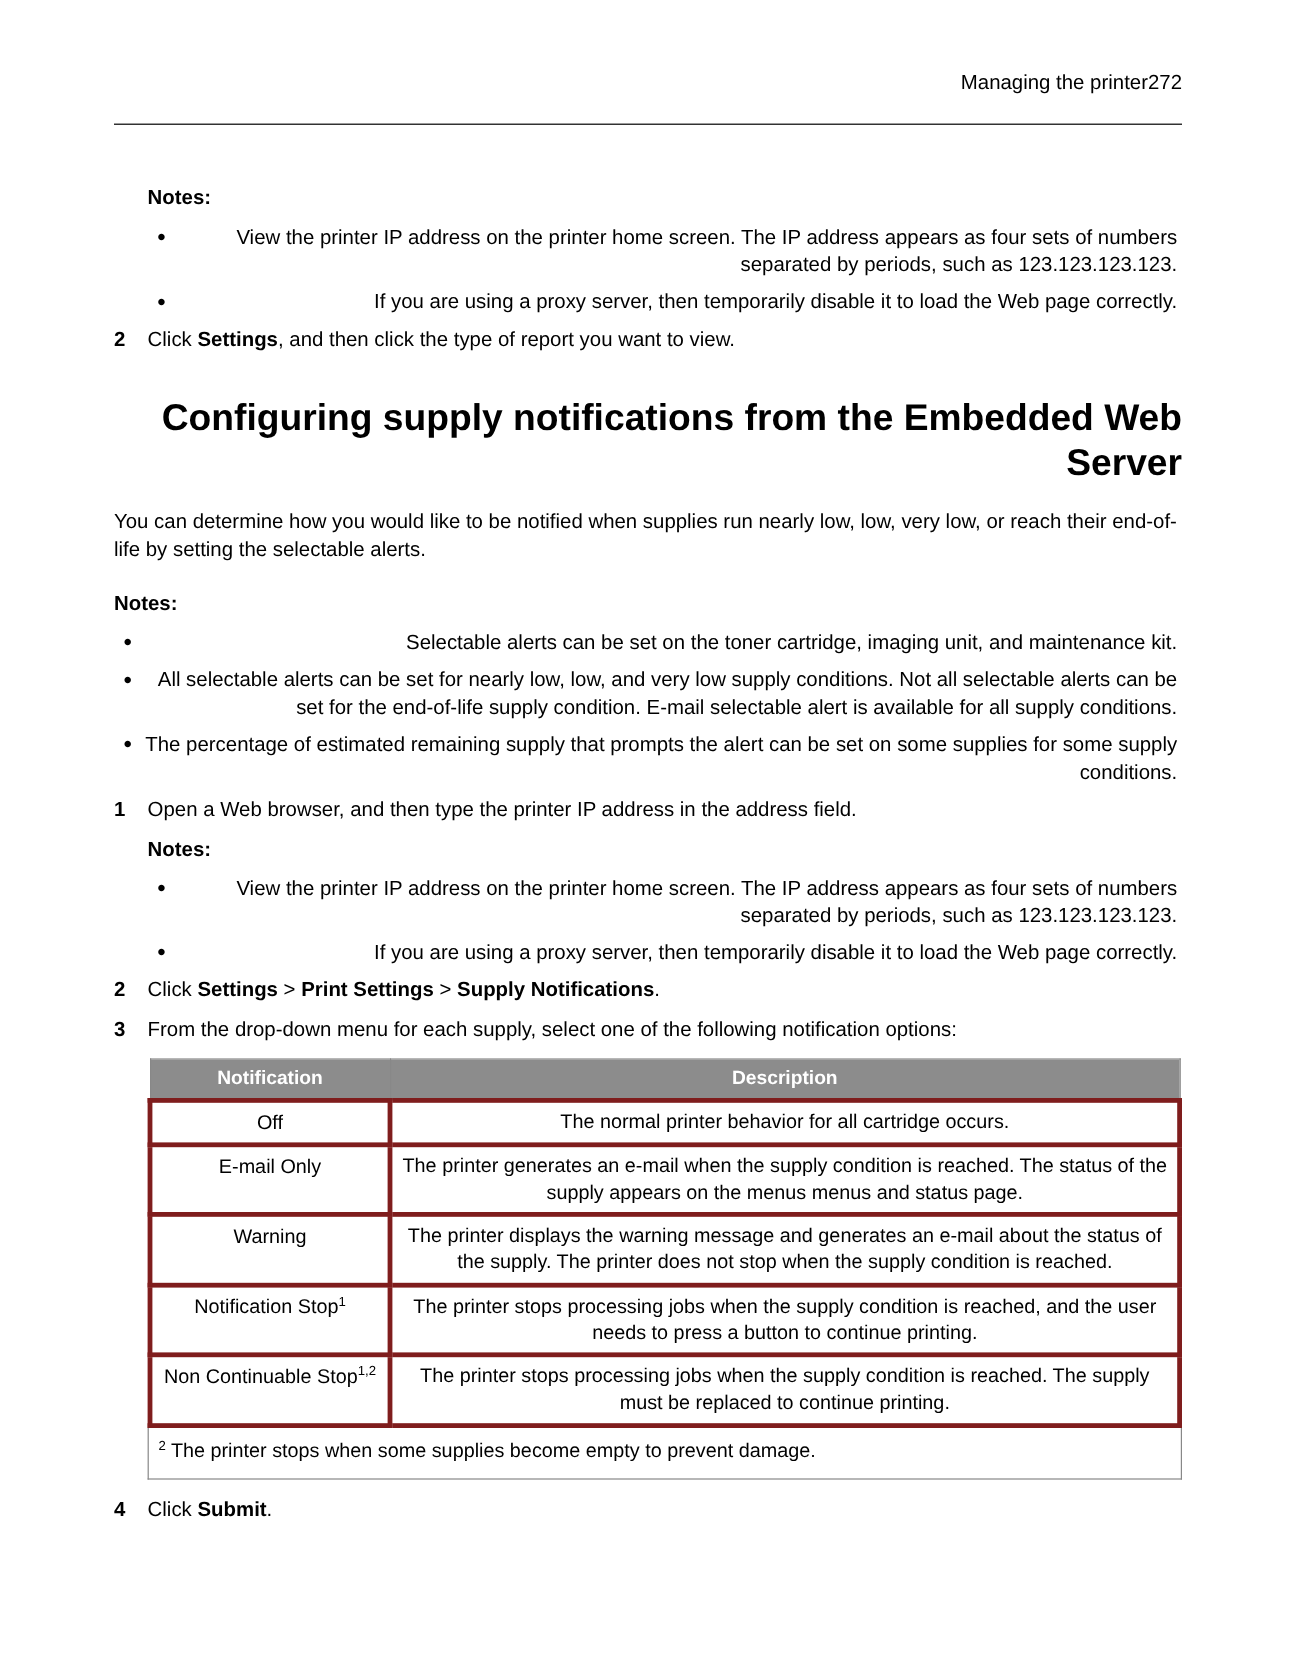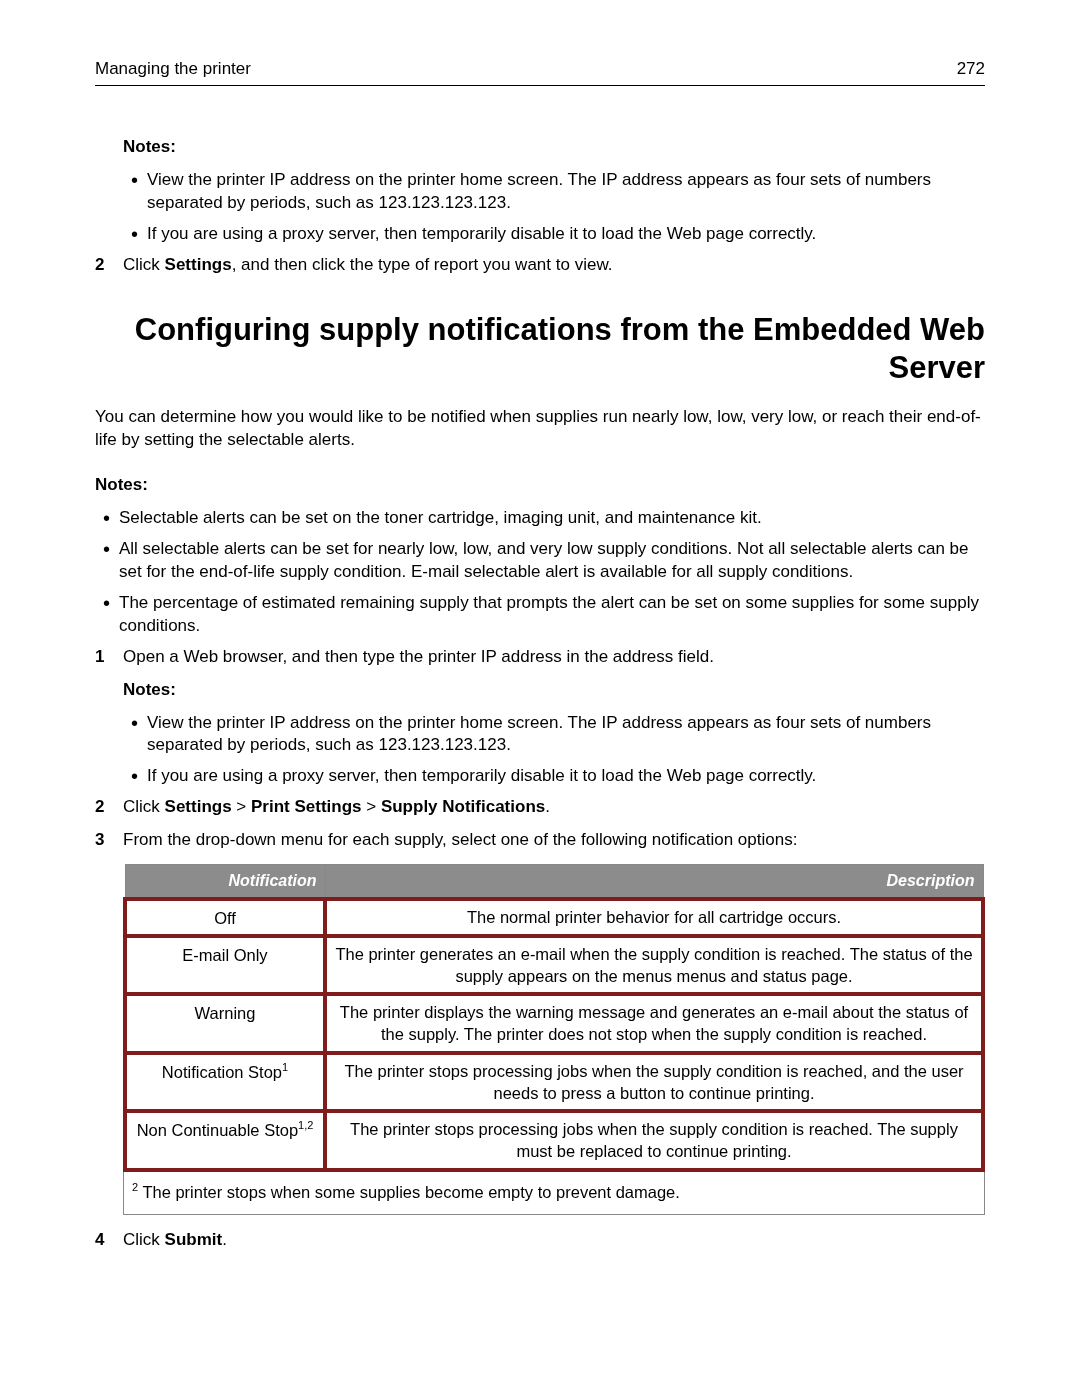--- a/index.html
+++ b/index.html
@@ -9,23 +9,23 @@
     color: #000;
     background: #fff;
     width: 1080px;
     height: 1397px;
     position: relative;
     padding: 58px 95px 0 95px;
     line-height: 1.35;
   }
   .page-header {
     display: flex;
-    justify-content: space-between;
+    justify-content: flex-end;
     border-bottom: 1.5px solid #000;
-    padding-bottom: 4px;
+    padding-bottom: 22px;
     margin-bottom: 50px;
     font-size: 17px;
   }
   .notes-label {
     font-weight: 700;
     margin-bottom: 10px;
   }
   .ol-item {
     display: flex;
     margin-bottom: 10px;
@@ -38,20 +38,21 @@
   .ol-body { flex: 1; }
   ul.bullets {
     list-style: none;
     padding-left: 24px;
     margin-bottom: 8px;
   }
   ul.bullets li {
     position: relative;
     margin-bottom: 8px;
     padding-right: 4px;
+    text-align: right;
   }
   ul.bullets li::before {
     content: "•";
     position: absolute;
     left: -16px;
     font-size: 20px;
     line-height: 1.1;
   }
   h1.section-title {
     font-size: 31px;
@@ -67,26 +68,25 @@
   table.notif {
     width: 100%;
     border-collapse: collapse;
     margin-top: 12px;
     margin-left: 28px;
     width: calc(100% - 28px);
   }
   table.notif th {
     background: #8c8c8c;
     color: #fff;
-    text-align: right;
+    text-align: center;
     font-weight: 700;
     padding: 5px 8px;
     border: 1px solid #888;
     font-size: 16px;
-    font-style: italic;
   }
   table.notif td {
     border: 4px solid #7f1d1d;
     padding: 5px 8px;
     vertical-align: top;
     font-size: 16.5px;
     text-align: center;
   }
   table.notif td.col1 { width: 200px; }
   .footnotes {

